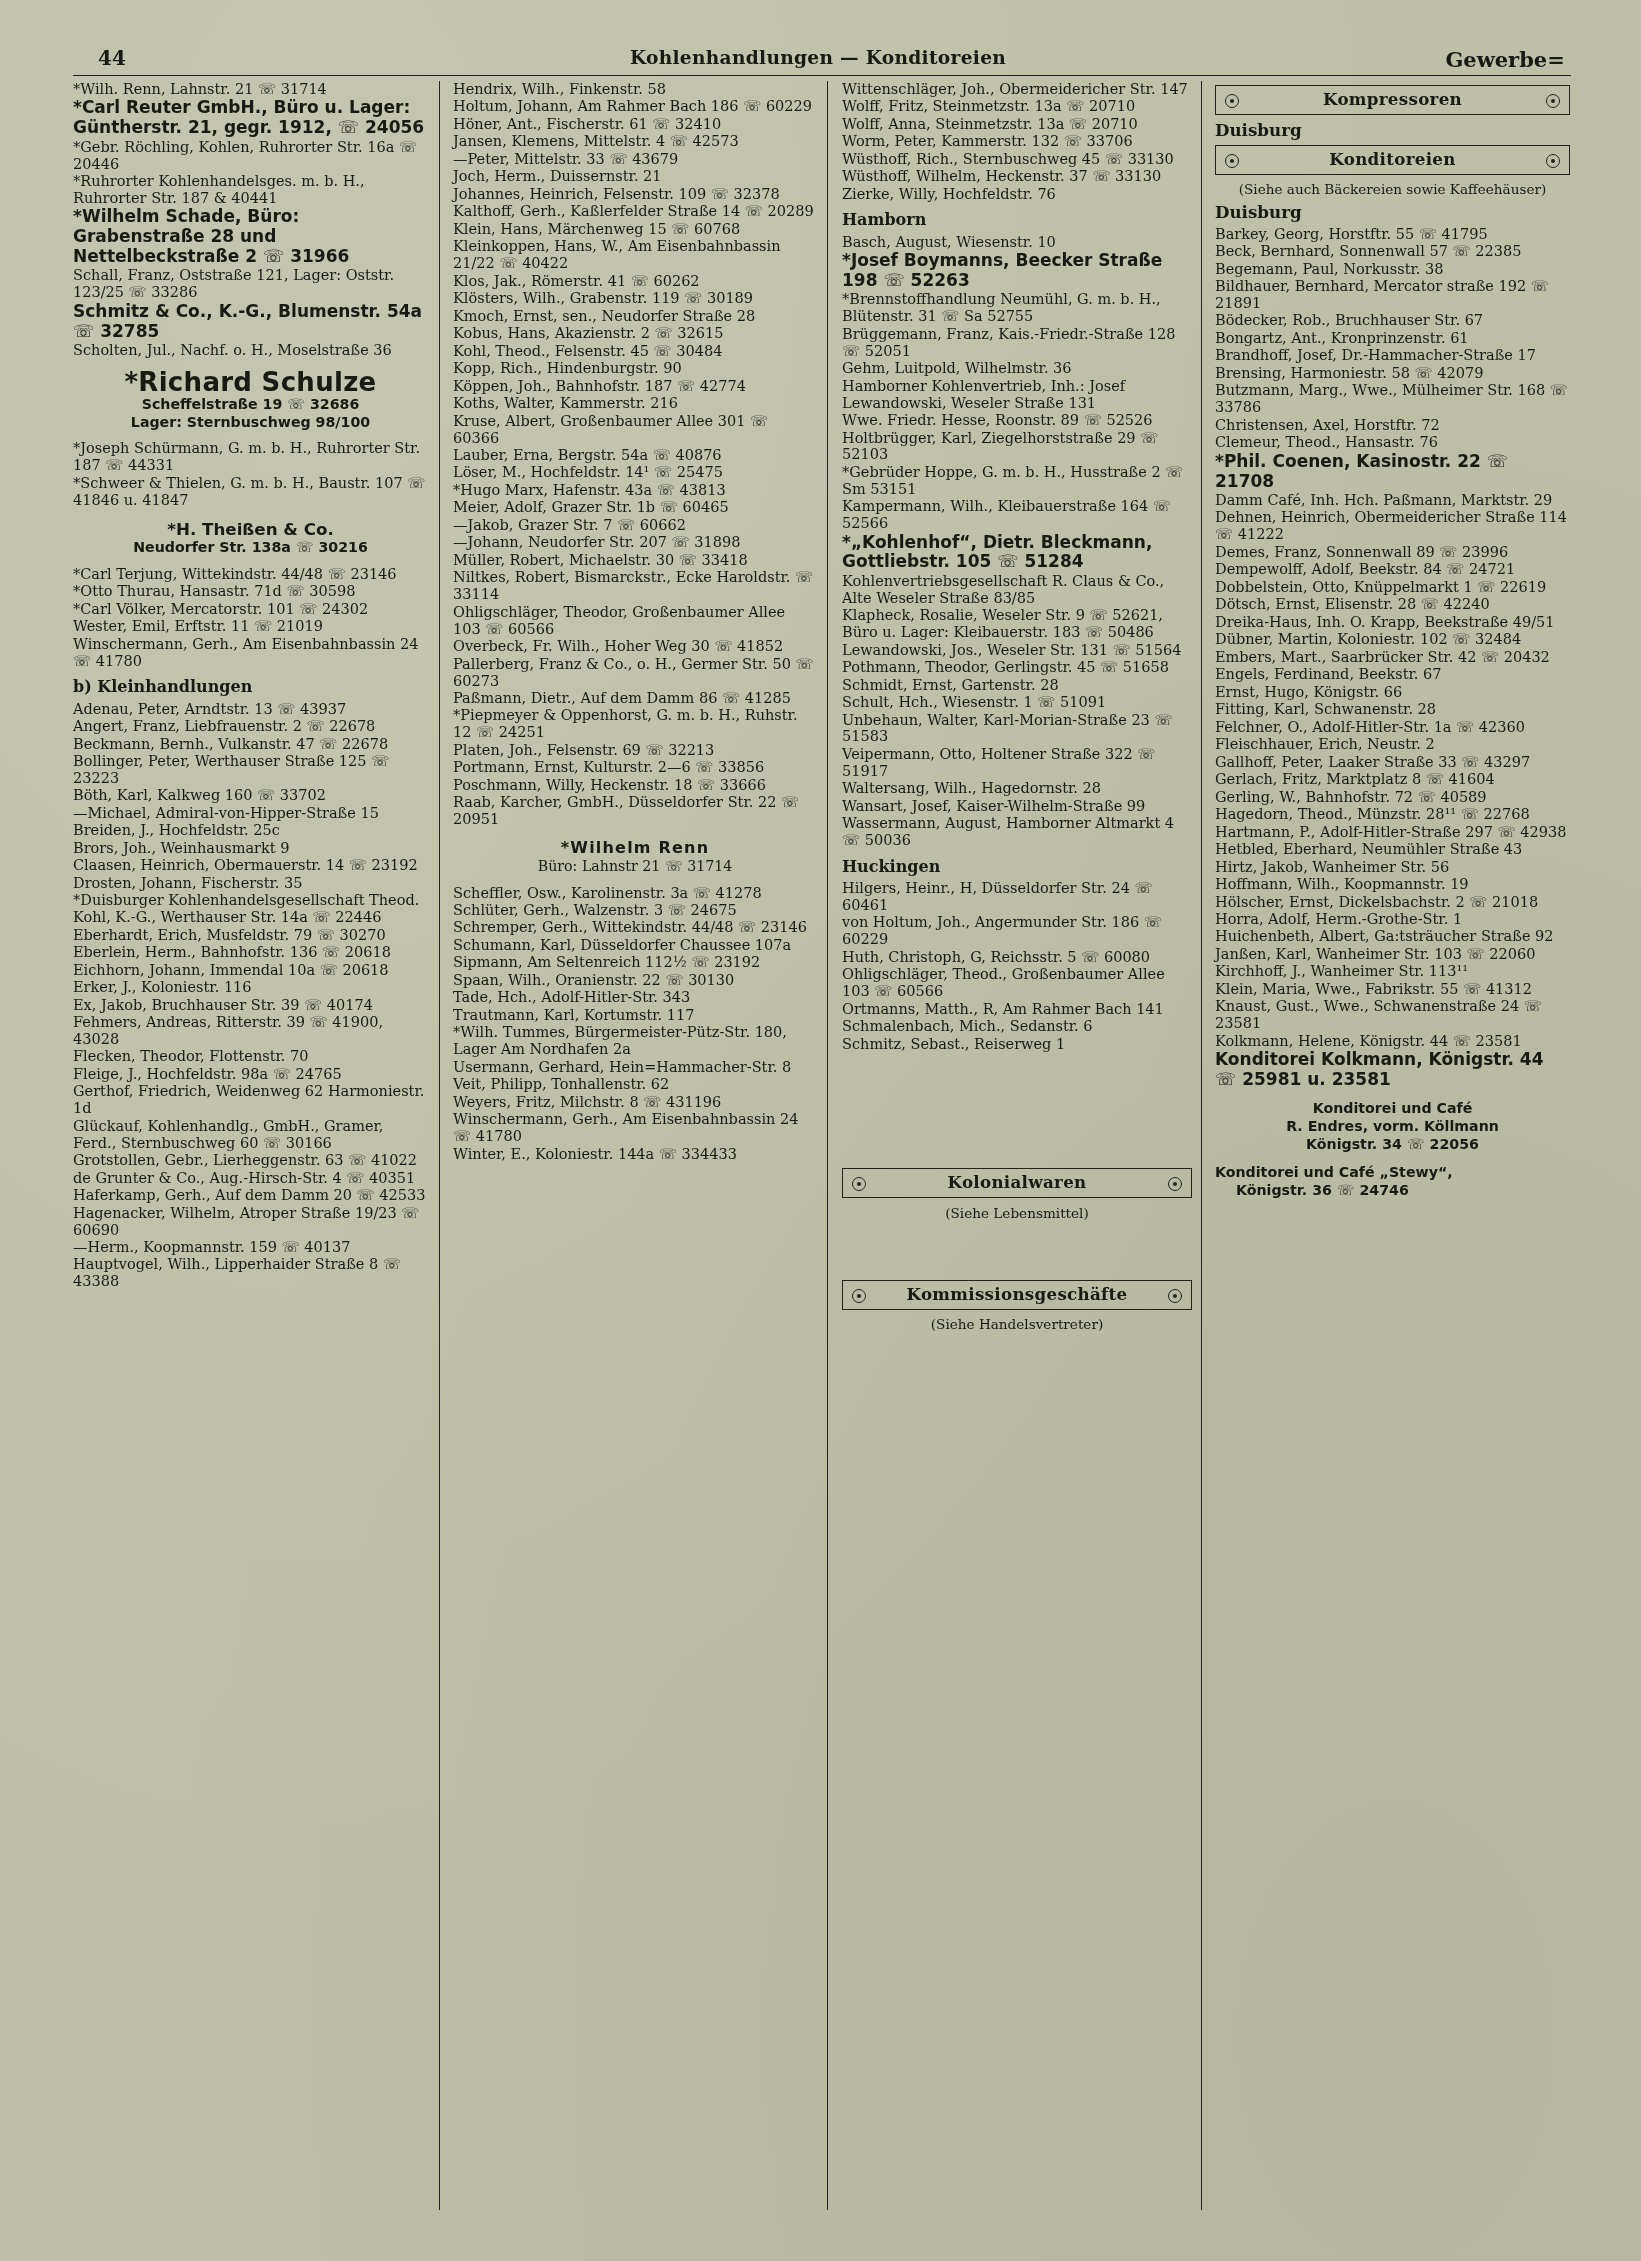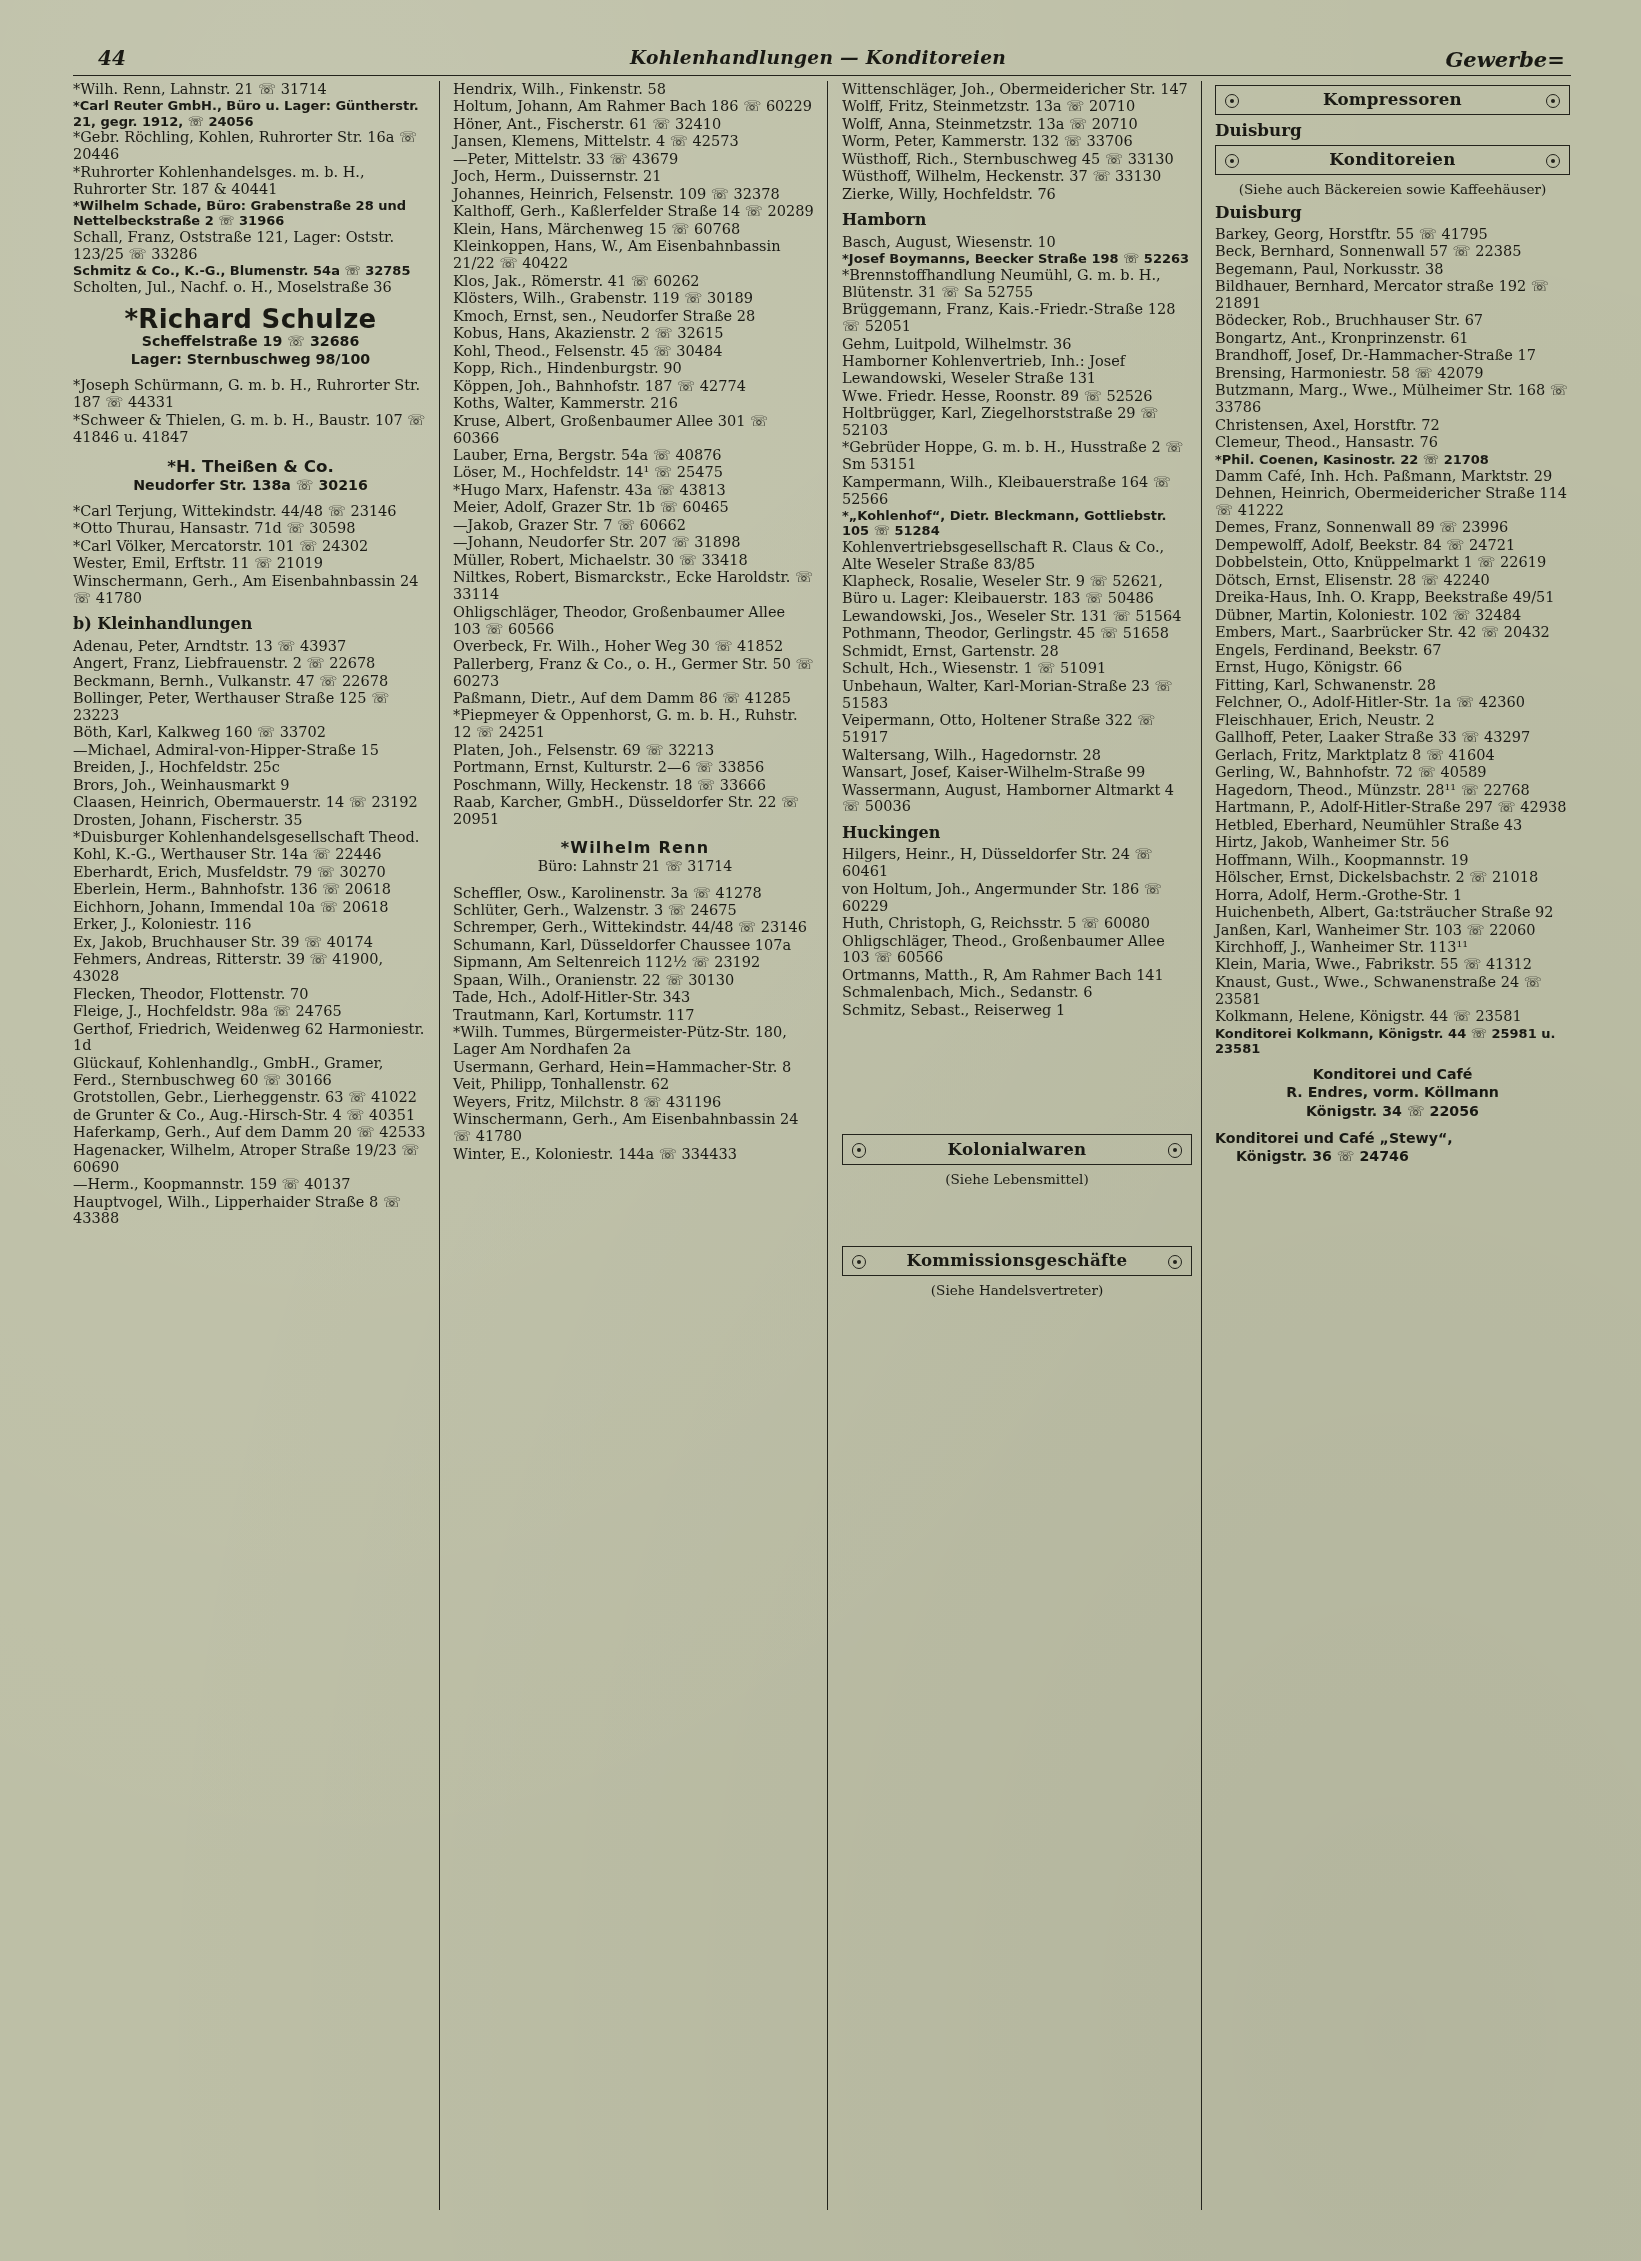--- a/index.html
+++ b/index.html
@@ -38,21 +38,20 @@
     width: 1498px;
     height: 2178px;
   }
 
   
   .pg-header {
     position: relative;
     height: 32px;
     font-weight: bold;
     font-size: 18.6px;
-    font-style: italic;
   }
   .pg-num {
     position: absolute; left: 25px; top: 2.5px;
     font-size: 20px;
     font-weight: bold;
   }
   .pg-title {
     position: absolute; left: 0; right: 8px; top: 3.7px;
     text-align: center;
     font-size: 18.6px;
@@ -98,21 +97,21 @@
   }
   .v1 { left: 366px; }
   .v2 { left: 754px; }
   .v3 { left: 1128px; }
 
   .entry {
     margin: 0 0 0.6px 0;
     padding: 0;
     text-indent: 0;
   }
-  .bold-entry { font-weight: bold; font-family: "DejaVu Sans", sans-serif; font-size: 13px; }
+  .bold-entry { font-weight: bold; font-family: "DejaVu Sans", sans-serif; font-size: 17px; }
 
   
   .subhead {
     font-weight: bold;
     font-size: 16px;
     margin: 8.7px 0 3.7px 0;
   }
   .spaced { letter-spacing: 1.2px; }
 
   .brandblock {

